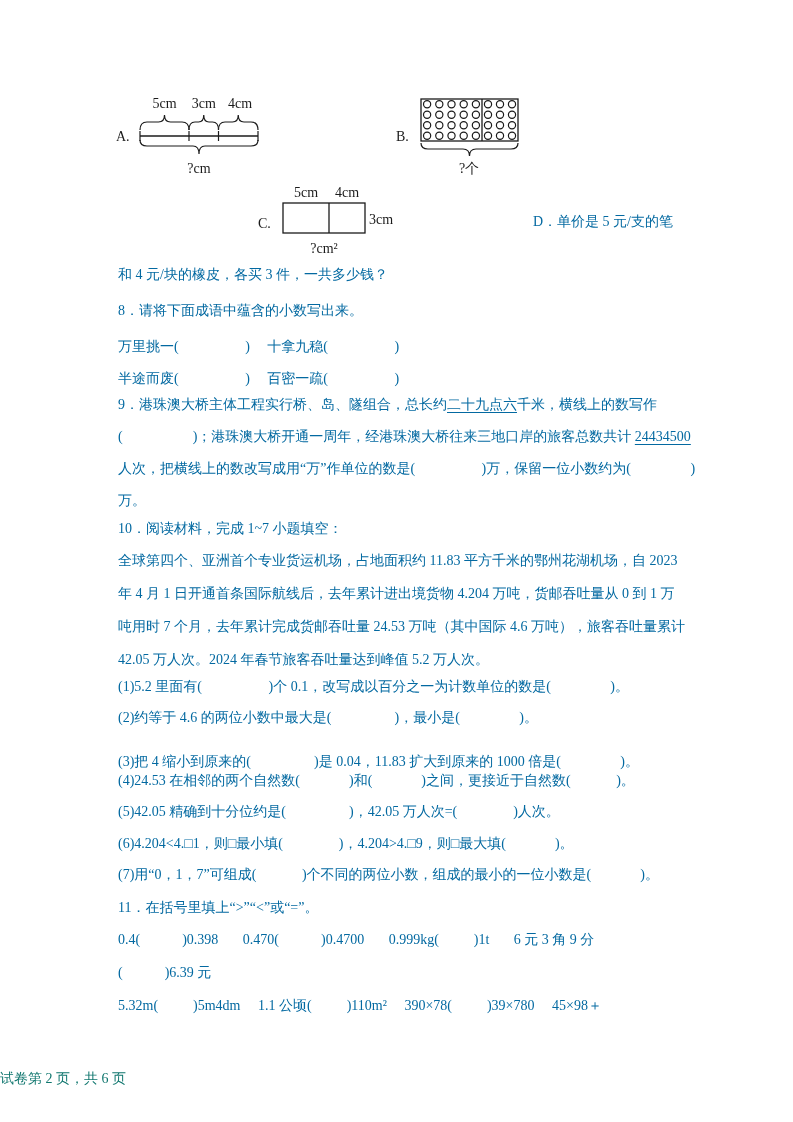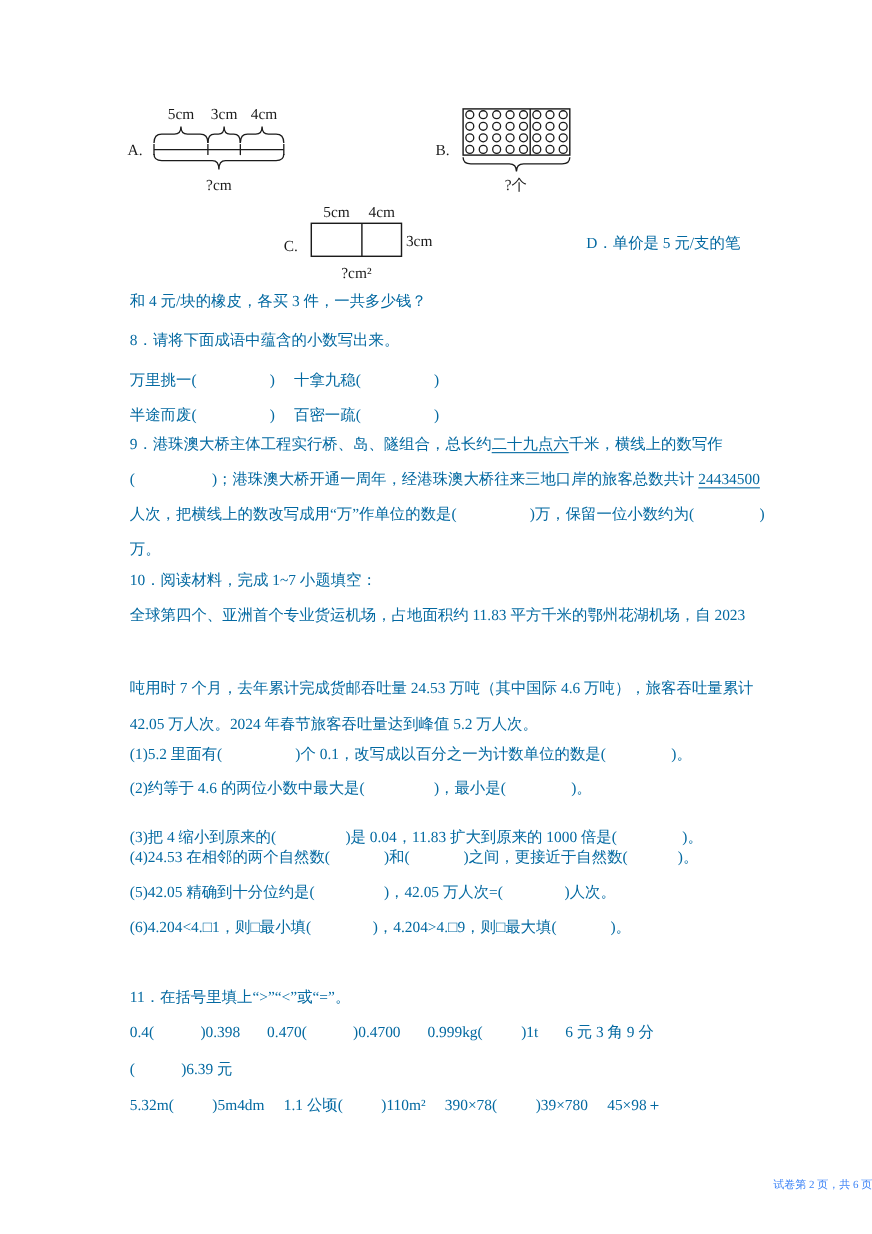--- a/index.html
+++ b/index.html
@@ -14,21 +14,21 @@
     font-size:14px; line-height:20px; color:#0369a1;
   }
   .ul { text-decoration:underline; text-underline-offset:3px; text-decoration-thickness:1px;text-align:right; }
   svg.diag { position:absolute; overflow:visible; }
   svg.diag text { font-size:14px; fill:#1b1b1b; font-family:inherit; }
   .shape { fill:none; stroke:#1b1b1b; stroke-width:1.3px; }
   .thin  { fill:none; stroke:#1b1b1b; stroke-width:1.2px; }
   .dots circle { fill:none; stroke:#1b1b1b; stroke-width:1.2px; }
   .footer {
     position:absolute; top:1070px; left:0; width:100%;
-    text-align:right; font-size:10px; color:#3b82f6; white-space:pre;
+    text-align:left; font-size:14px; color:#0f766e; white-space:pre;
   }
 </style>
 </head>
 <body>
 
 <div class="page">
 
   <svg class="diag" style="left:114px; top:93px;" width="175" height="95">
     <text x="2" y="48">A.</text>
     <text x="50.5" y="15" text-anchor="middle">5cm</text>
@@ -106,28 +106,30 @@
   <div class="line" style="top:337px;">万里挑一(                   )     十拿九稳(                   )</div>
   <div class="line" style="top:369px;">半途而废(                   )     百密一疏(                   )</div>
 
   <div class="line" style="top:395px;"><span>9．港珠澳大桥主体工程实行桥、岛、隧组合，总长约</span><span class="ul">二十九点六</span><span>千米，横线上的数写作</span></div>
   <div class="line" style="top:427px;"><span>(                    )；港珠澳大桥开通一周年，经港珠澳大桥往来三地口岸的旅客总数共计 </span><span class="ul">24434500</span></div>
   <div class="line" style="top:459px;">人次，把横线上的数改写成用“万”作单位的数是(                   )万，保留一位小数约为(                 )</div>
   <div class="line" style="top:491px;">万。</div>
 
   <div class="line" style="top:519px;">10．阅读材料，完成 1~7 小题填空：</div>
   <div class="line" style="top:551px;">全球第四个、亚洲首个专业货运机场，占地面积约 11.83 平方千米的鄂州花湖机场，自 2023</div>
+  <div class="line" style="top:584px;">年 4 月 1 日开通首条国际航线后，去年累计进出境货物 4.204 万吨，货邮吞吐量从 0 到 1 万</div>
   <div class="line" style="top:617px;">吨用时 7 个月，去年累计完成货邮吞吐量 24.53 万吨（其中国际 4.6 万吨），旅客吞吐量累计</div>
   <div class="line" style="top:650px;">42.05 万人次。2024 年春节旅客吞吐量达到峰值 5.2 万人次。</div>
   <div class="line" style="top:677px;">(1)5.2 里面有(                   )个 0.1，改写成以百分之一为计数单位的数是(                 )。</div>
   <div class="line" style="top:708px;">(2)约等于 4.6 的两位小数中最大是(                  )，最小是(                 )。</div>
   <div class="line" style="top:740px;margin-top:12px;">(3)把 4 缩小到原来的(                  )是 0.04，11.83 扩大到原来的 1000 倍是(                 )。</div>
   <div class="line" style="top:771px;">(4)24.53 在相邻的两个自然数(              )和(              )之间，更接近于自然数(             )。</div>
   <div class="line" style="top:802px;">(5)42.05 精确到十分位约是(                  )，42.05 万人次=(                )人次。</div>
   <div class="line" style="top:834px;">(6)4.204&lt;4.□1，则□最小填(                )，4.204&gt;4.□9，则□最大填(              )。</div>
+  <div class="line" style="top:865px;">(7)用“0，1，7”可组成(             )个不同的两位小数，组成的最小的一位小数是(              )。</div>
 
   <div class="line" style="top:898px;">11．在括号里填上“&gt;”“&lt;”或“=”。</div>
   <div class="line" style="top:930px;">0.4(            )0.398       0.470(            )0.4700       0.999kg(          )1t       6 元 3 角 9 分</div>
   <div class="line" style="top:963px;">(            )6.39 元</div>
   <div class="line" style="top:996px;">5.32m(          )5m4dm     1.1 公顷(          )110m²     390×78(          )39×780     45×98＋</div>
 
   <div class="footer">试卷第 2 页，共 6 页</div>
 
 </div>
 

